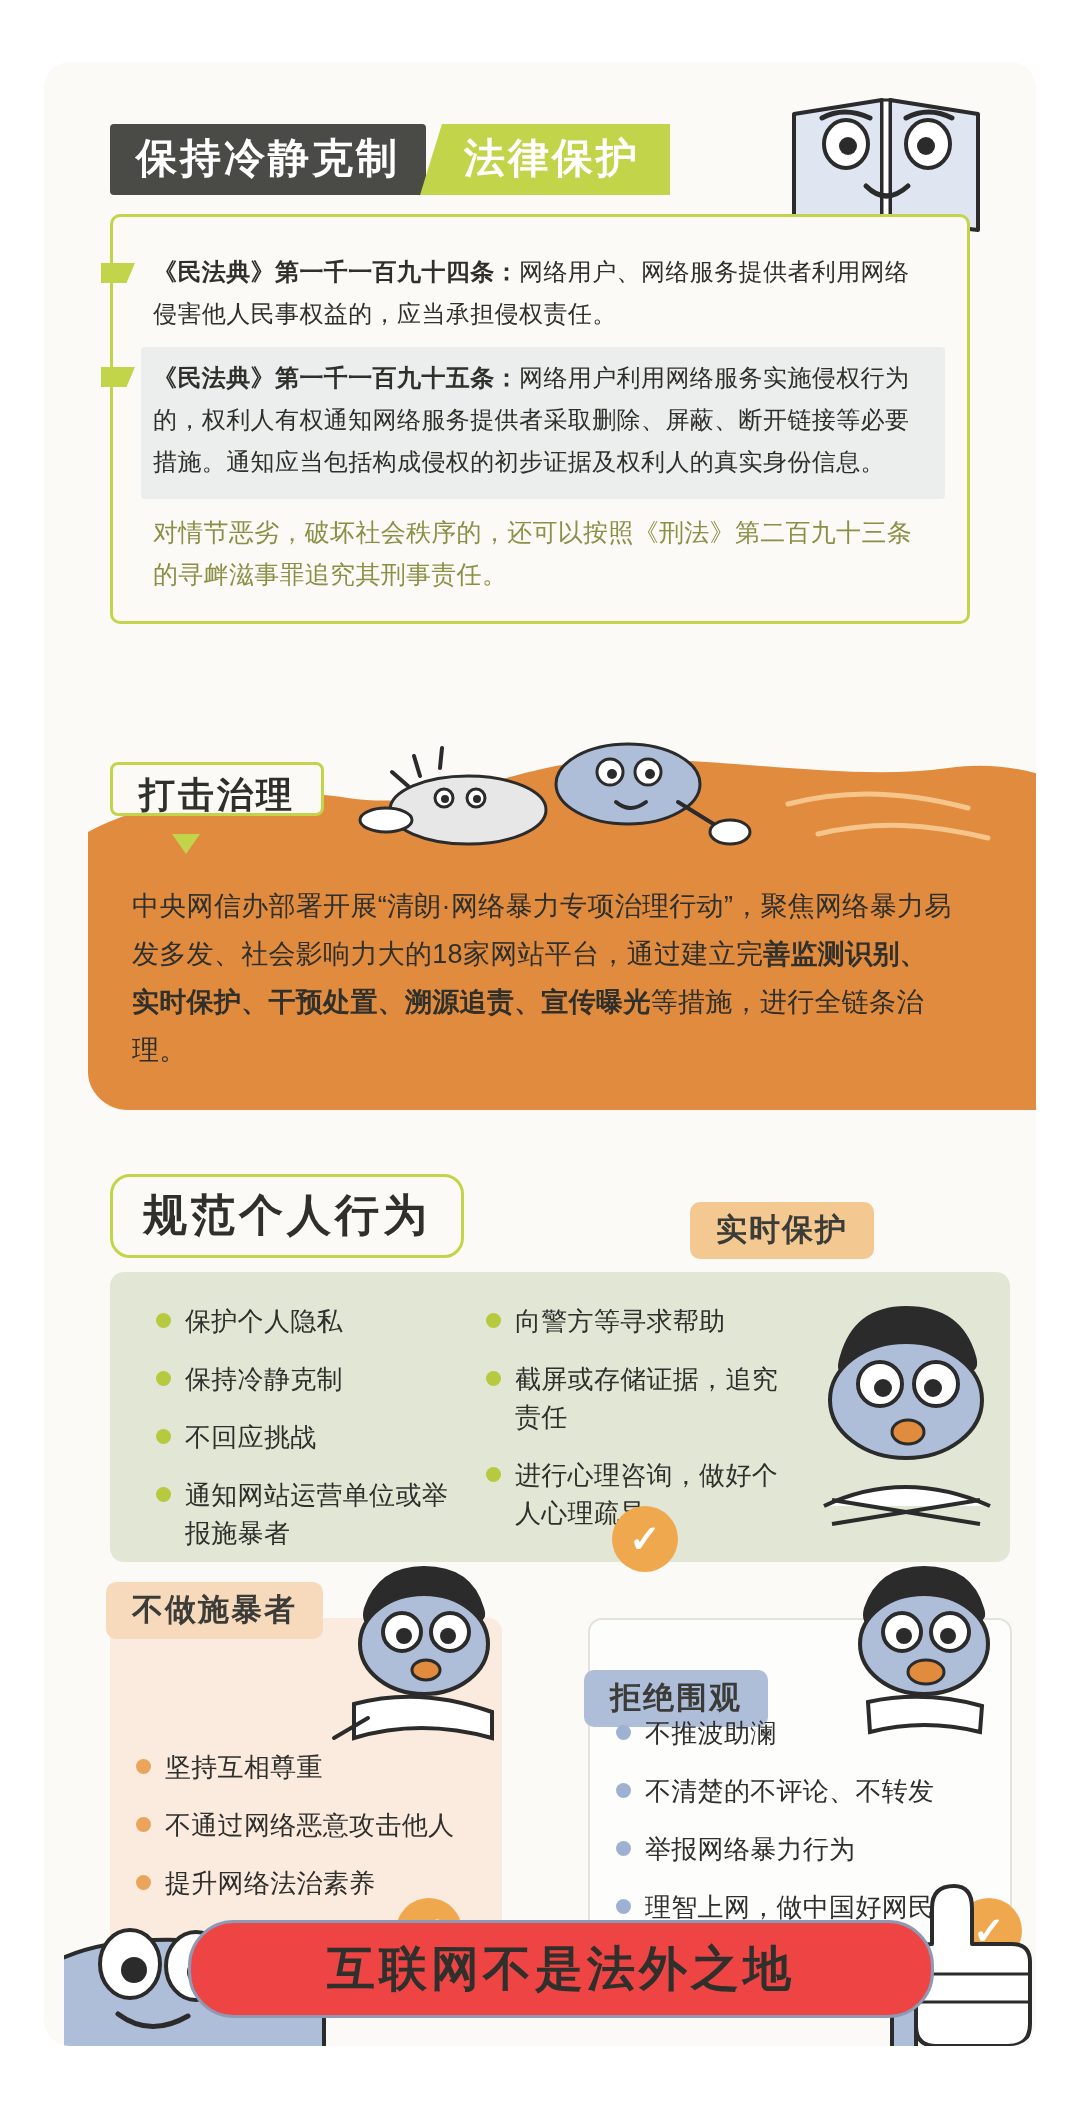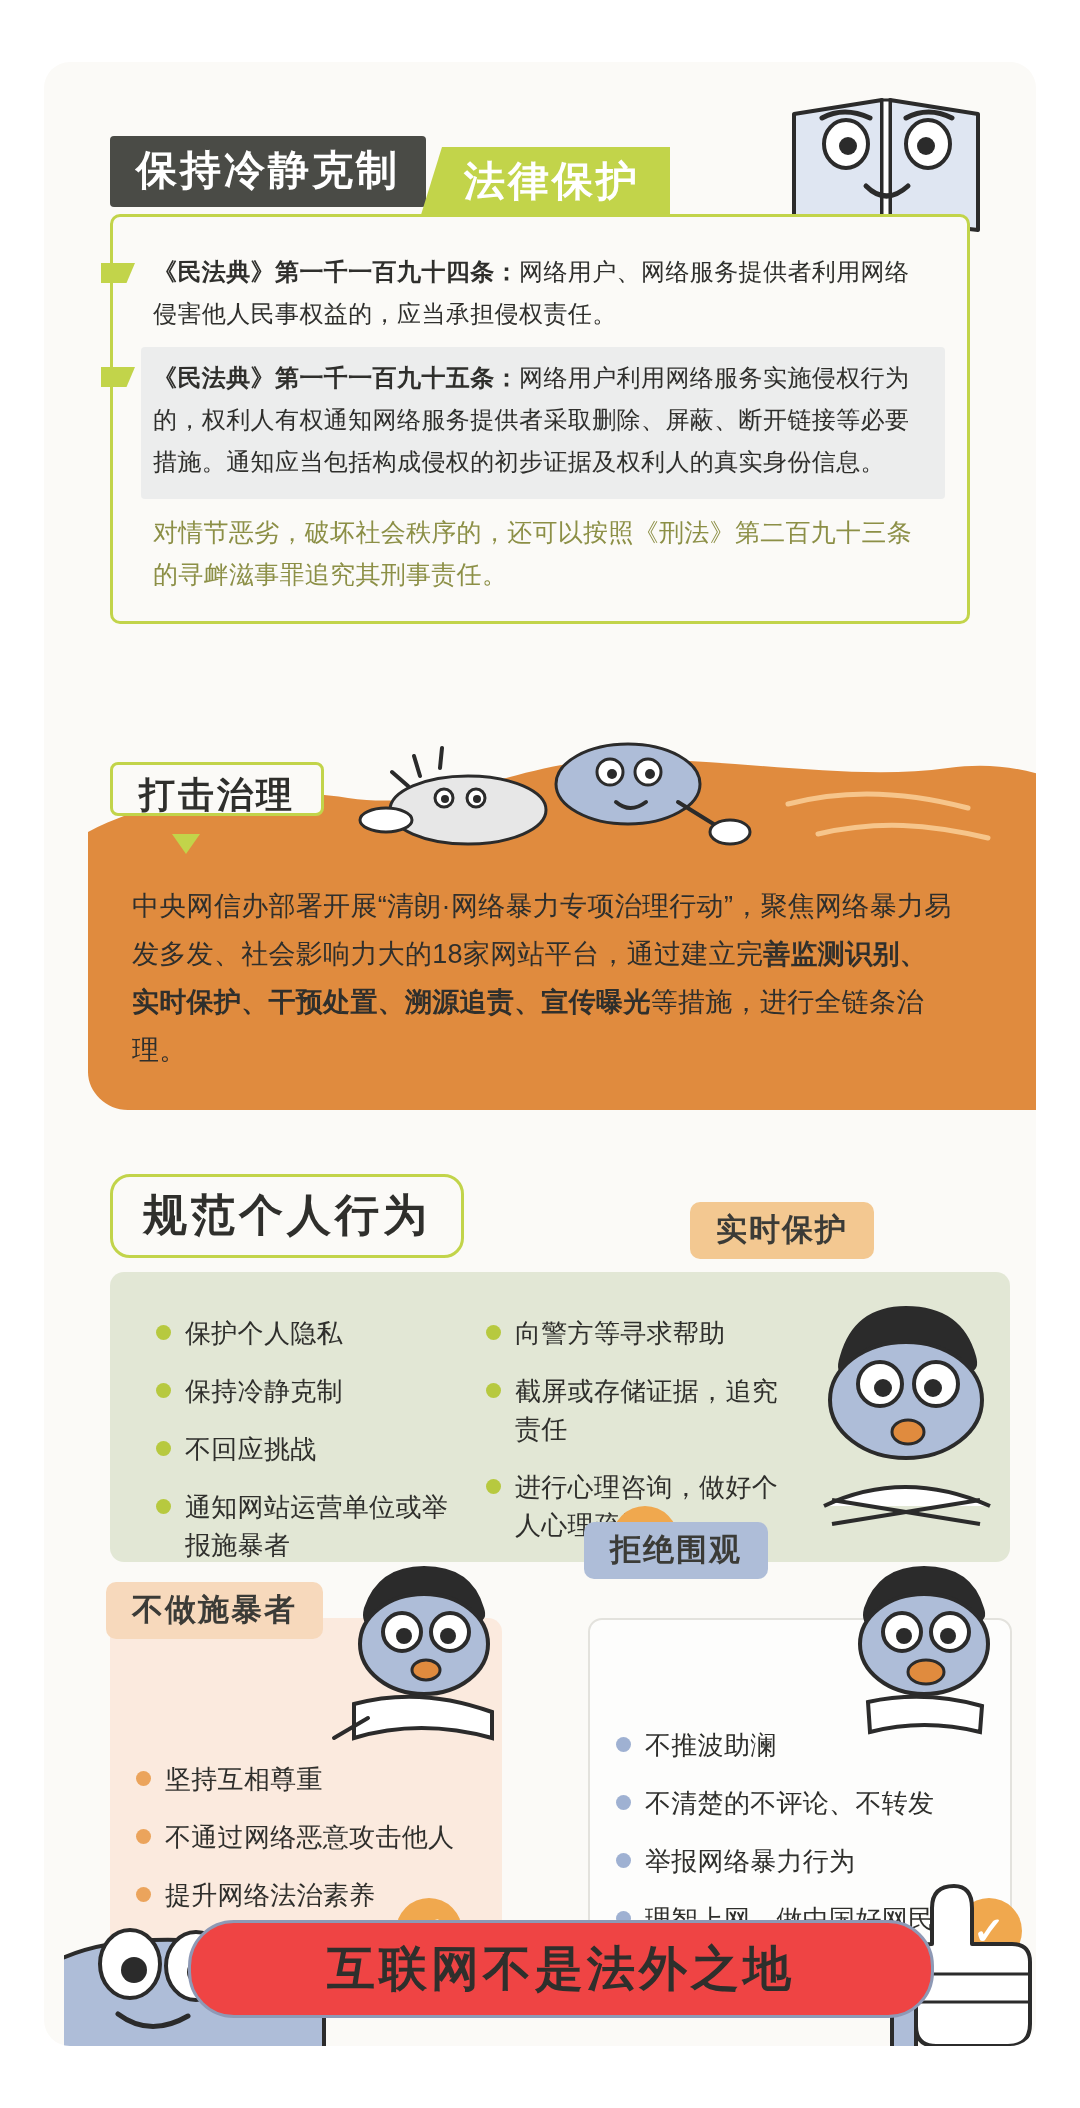--- a/index.html
+++ b/index.html
@@ -53,21 +53,20 @@
   .hdr-tag-green {
     margin-left: -6px;
     background: #c2d44a;
     color: #ffffff;
     font-size: 41px;
     font-weight: bold;
     letter-spacing: 3px;
     padding: 14px 30px 16px 44px;
     line-height: 1;
     clip-path: polygon(22px 0, 100% 0, 100% 100%, 0 100%);
-    margin-top: 23px;
   }
   .book-icon {
     position: absolute;
     left: 738px;
     top: 26px;
     width: 216px;
     height: 150px;
   }
 
   
@@ -192,21 +191,21 @@
     color: #3b3b37;
     letter-spacing: 2px;
     padding: 12px 26px 14px 26px;
     border-radius: 10px;
     line-height: 1;
   }
   .pill-orange { background: #f3c891; }
   .pill-peach  { background: #f7d9bc; }
   .pill-blue   { background: #aebdd8; }
 
-  .bullet-list { position: absolute; margin-top: 12px; }
+  .bullet-list { position: absolute; }
   .bullet-row {
     display: flex;
     align-items: flex-start;
     margin-bottom: 20px;
   }
   .dot {
     flex: none;
     width: 15px; height: 15px;
     border-radius: 50%;
     margin-top: 11px;
@@ -419,21 +418,21 @@
         <span class="dot dot-orange"></span>
         <span class="bullet-text">提升网络法治素养</span>
       </div>
     </div>
 
     <div class="check" style="left:352px;top:1836px;">
       <span>✓</span>
     </div>
 
     <div class="sub-card card-white" style="left:544px;top:1556px;width:420px;height:334px;"></div>
-    <div class="pill pill-blue" style="left:540px;top:1460px;text-align:right;">拒绝围观</div>
+    <div class="pill pill-blue" style="left:540px;top:1608px;text-align:right;">拒绝围观</div>
 
     <svg style="position:absolute;left:780px;top:1490px;" width="200" height="200" viewBox="0 0 200 200">
       <path d="M40 56 Q54 14 100 14 Q148 14 160 56 Q164 68 154 70 Q124 44 92 58 Q64 68 48 74 Q36 72 40 56 Z" fill="#2b2b2b"></path>
       <ellipse cx="100" cy="92" rx="64" ry="50" fill="#aebdd8" stroke="#2b2b2b" stroke-width="4"></ellipse>
       <circle cx="78" cy="80" r="19" fill="#ffffff" stroke="#2b2b2b" stroke-width="4"></circle>
       <circle cx="126" cy="80" r="19" fill="#ffffff" stroke="#2b2b2b" stroke-width="4"></circle>
       <circle cx="80" cy="84" r="8" fill="#2b2b2b"></circle>
       <circle cx="124" cy="84" r="8" fill="#2b2b2b"></circle>
       <ellipse cx="102" cy="120" rx="18" ry="12" fill="#e08b3e" stroke="#2b2b2b" stroke-width="3"></ellipse>
       <path d="M44 150 Q100 138 158 154 L156 180 Q100 166 46 180 Z" fill="#ffffff" stroke="#2b2b2b" stroke-width="4"></path>

